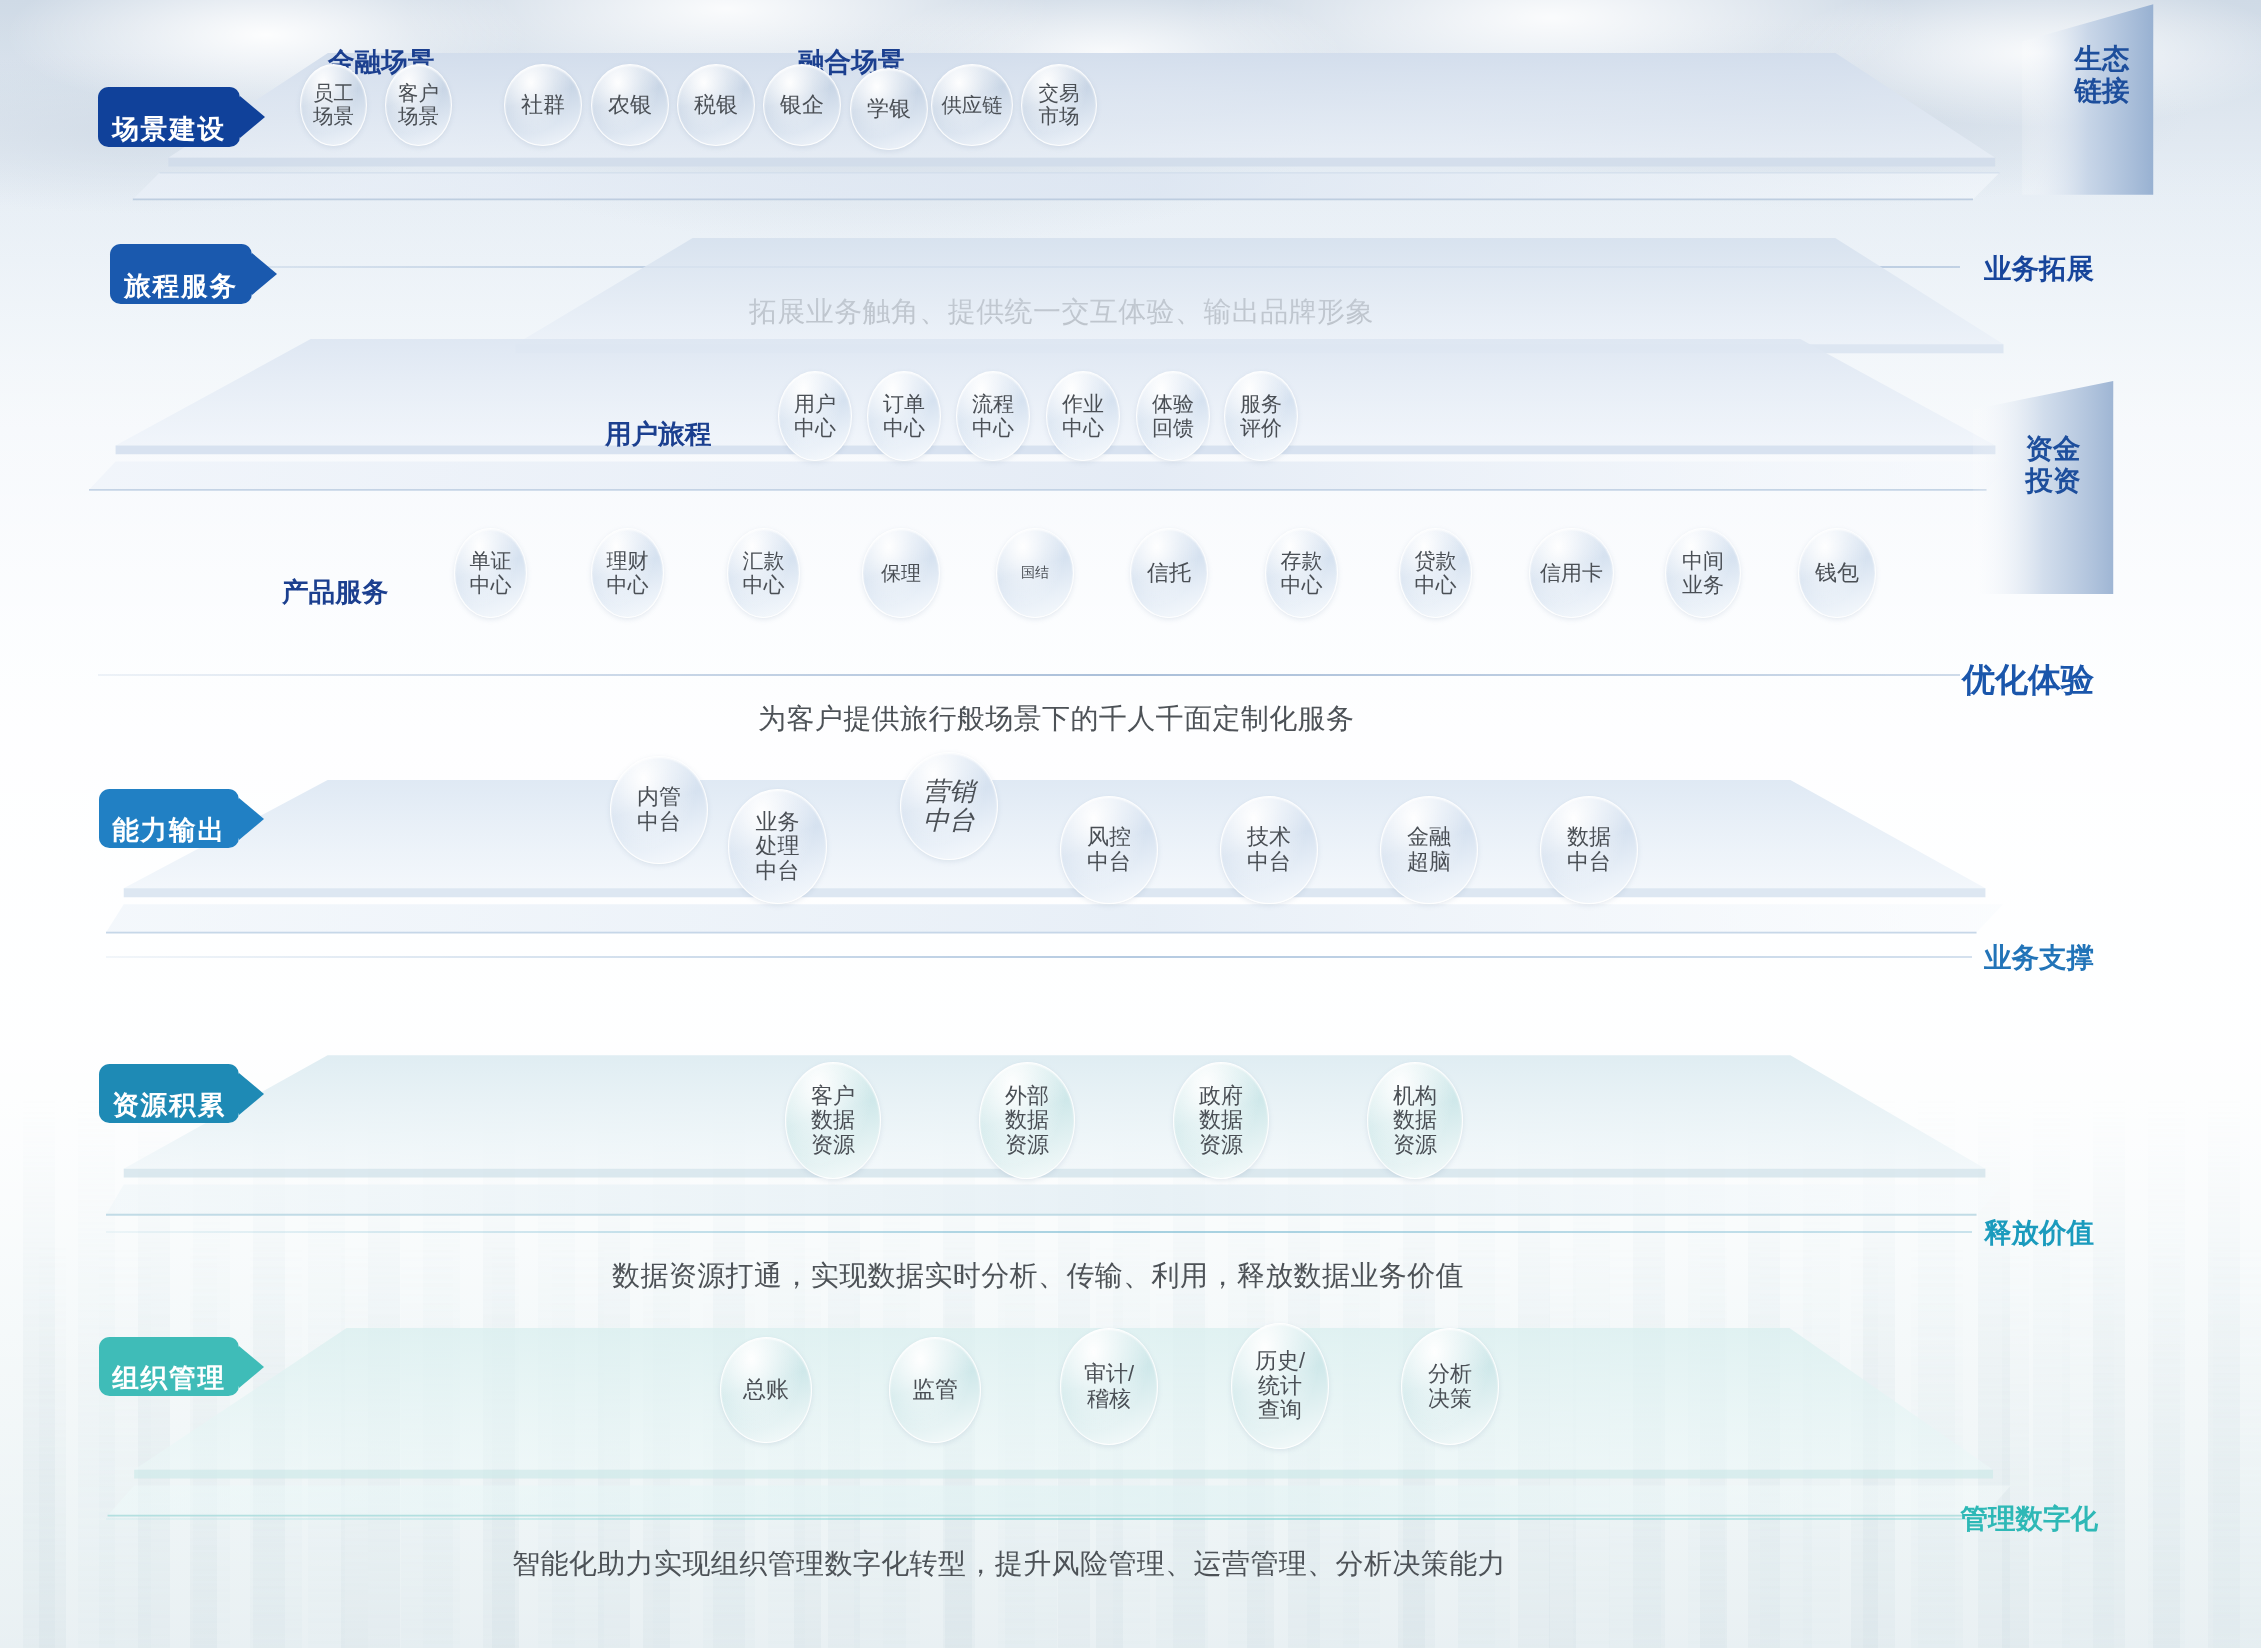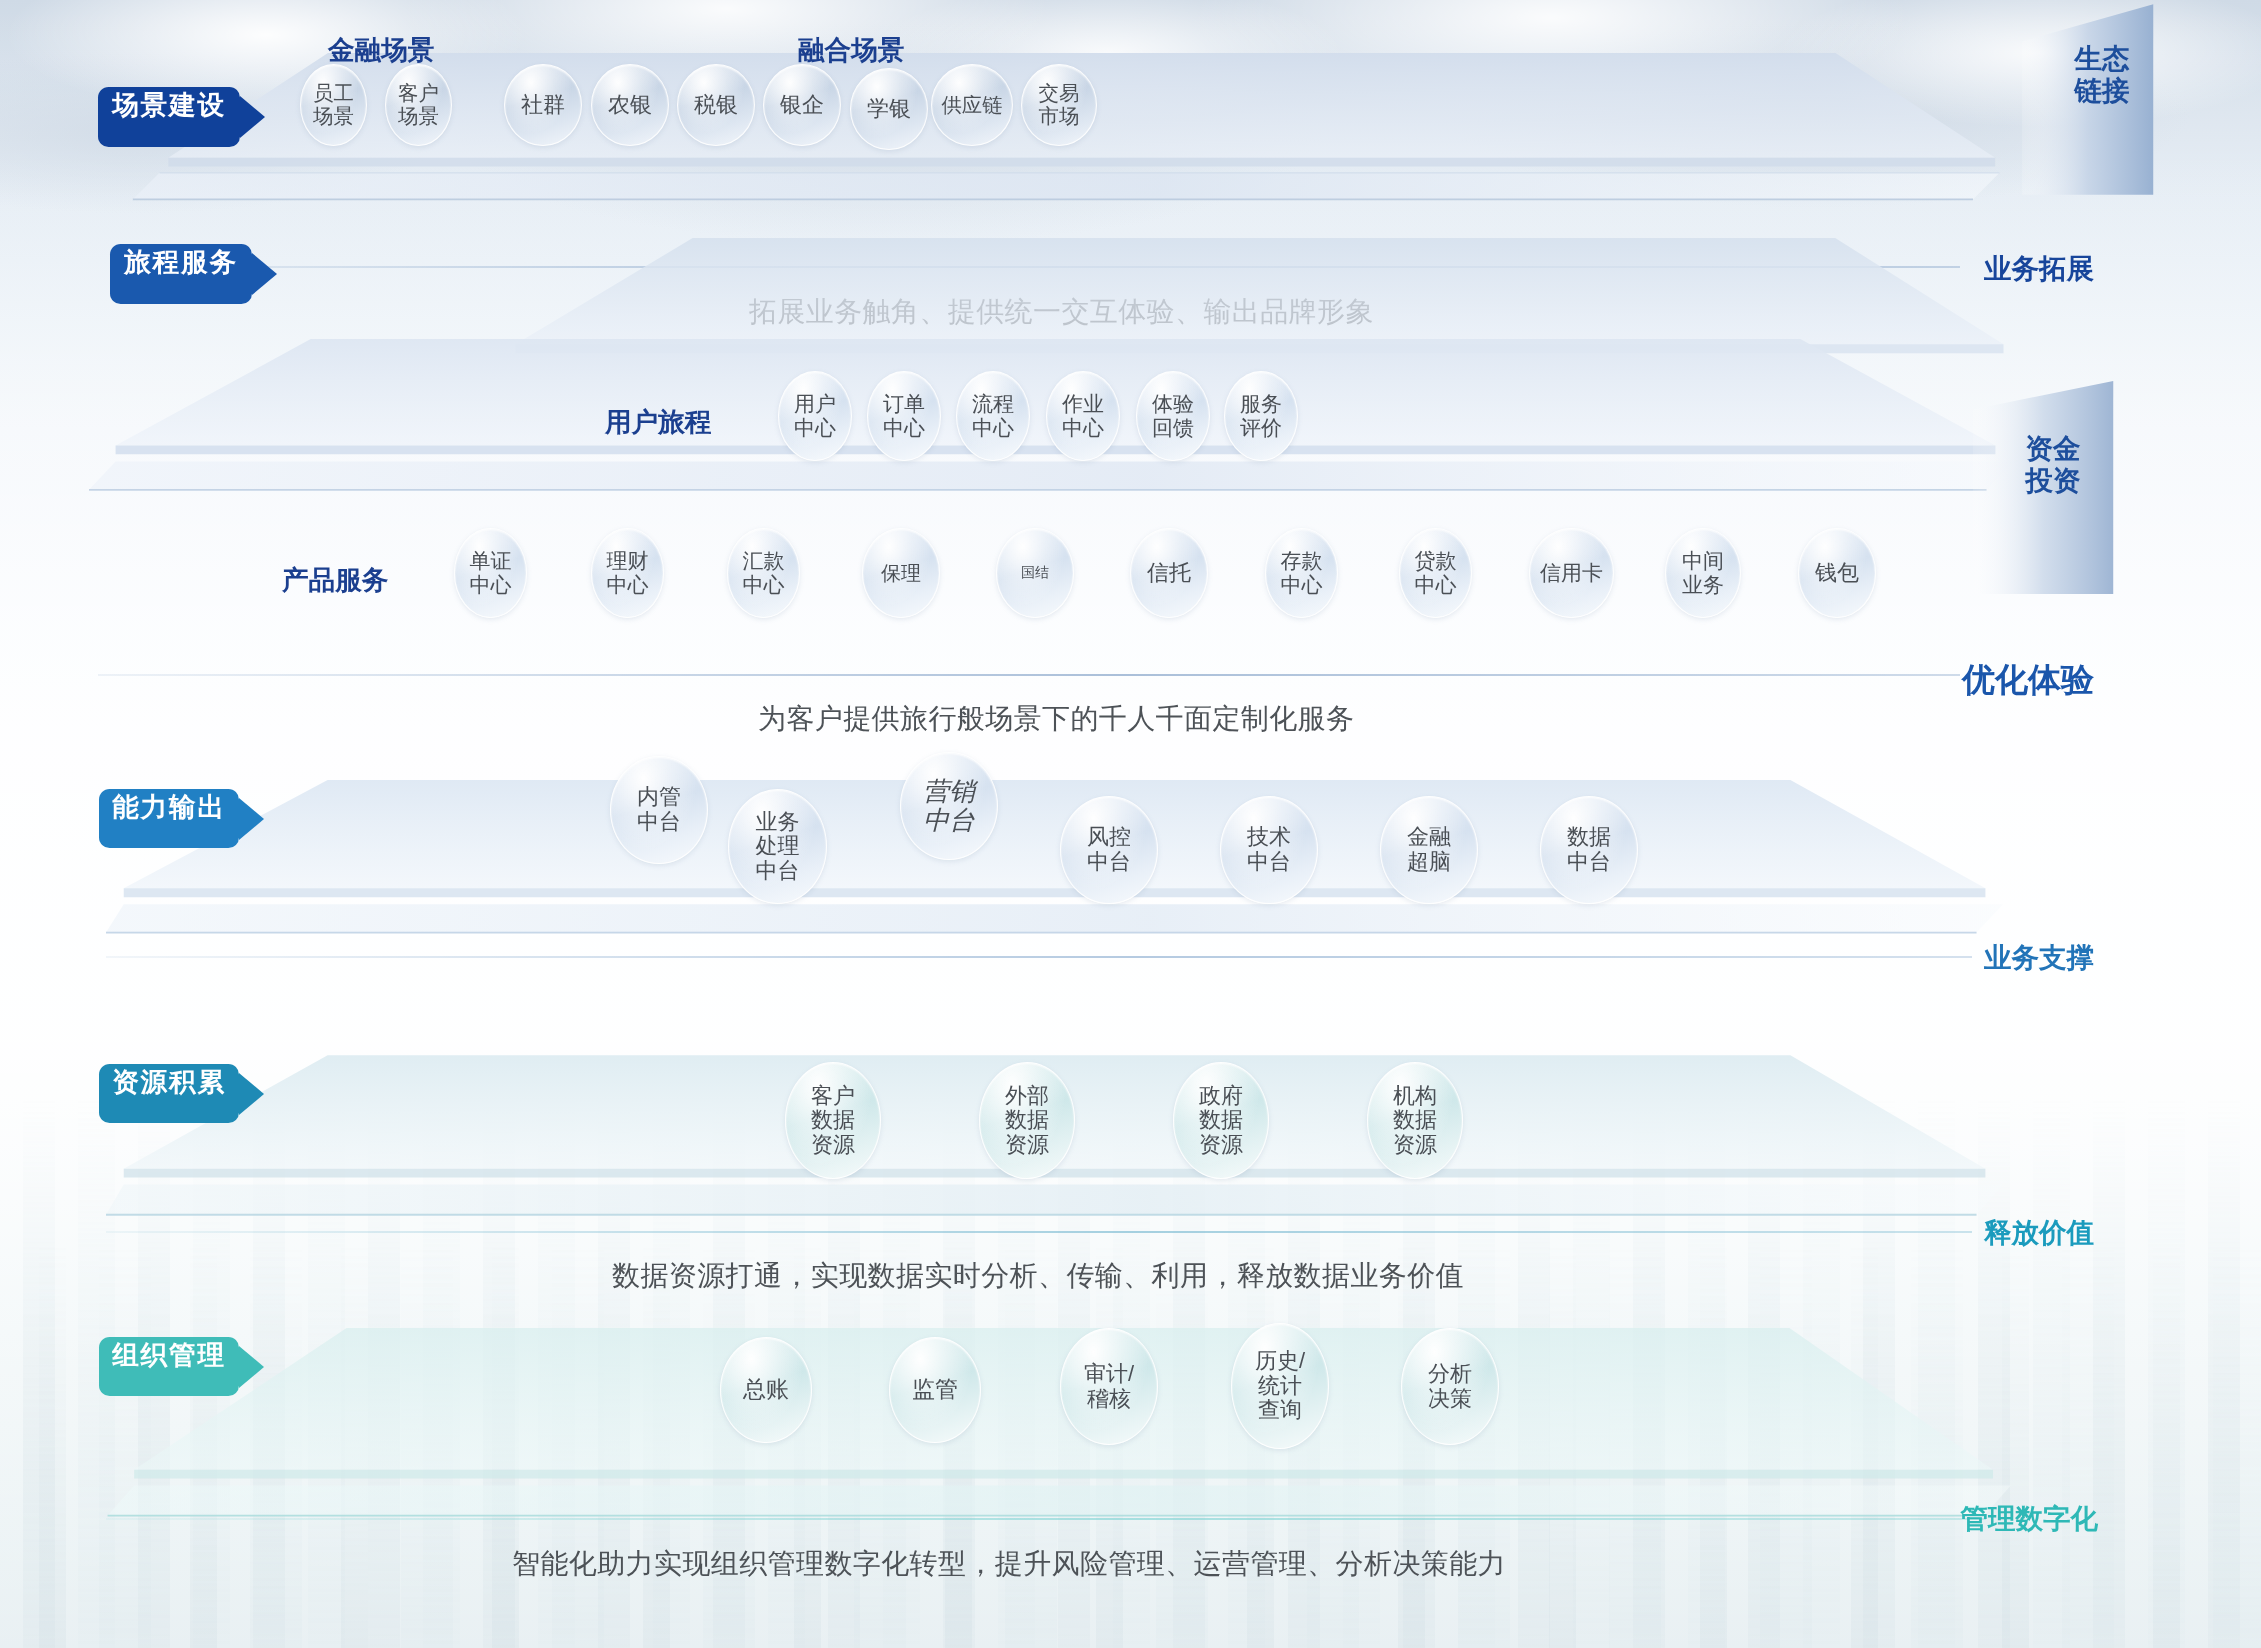--- a/index.html
+++ b/index.html
@@ -53,21 +53,21 @@
     mask-image: linear-gradient(180deg, rgba(0,0,0,0) 0%, rgba(0,0,0,.35) 40%, rgba(0,0,0,.9) 100%);
     -webkit-mask-image: linear-gradient(180deg, rgba(0,0,0,0) 0%, rgba(0,0,0,.35) 40%, rgba(0,0,0,.9) 100%);
   }
 
   
   .plat { position:absolute; pointer-events:none; }
   .plat svg { display:block; }
 
   
   .tag {
-    position:absolute; display:flex; align-items:flex-start; justify-content:center;
+    position:absolute; display:flex; align-items:flex-end; justify-content:center;
     color:#fff; font-weight:bold; letter-spacing:1.8px;
     border-radius:10.6px;
   }
   .tag .pt {
     position:absolute; right:-25px; top:50%; transform:translateY(-50%);
     width:0; height:0; border-style:solid;
     border-width:21px 0 21px 25px;
   }
 
   
@@ -95,21 +95,21 @@
     background:
       radial-gradient(ellipse at 34% 20%, rgba(255,255,255,.99) 0%, rgba(255,255,255,.45) 32%, rgba(255,255,255,0) 62%),
       linear-gradient(162deg, #dff0f1 0%, #cfe8ea 45%, #e4f2f3 74%, #f6fbfb 100%);
     border:0.9px solid rgba(255,255,255,.92);
   }
 
   
   .grp-head {
     position:absolute; font-weight:bold; color:#1d4e9c; white-space:nowrap;
   }
-  .grp-head.dark { color:#1b3f8f; }
+  .grp-head.dark { color:#1b3f8f;margin-top:12px; }
 
   
   .ribbon { position:absolute; pointer-events:none; }
   .ribbon-label {
     position:absolute; font-weight:bold; color:#1d4e9c; text-align:center;
     line-height:1.18; white-space:nowrap;
   }
 
   
   .outcome {

